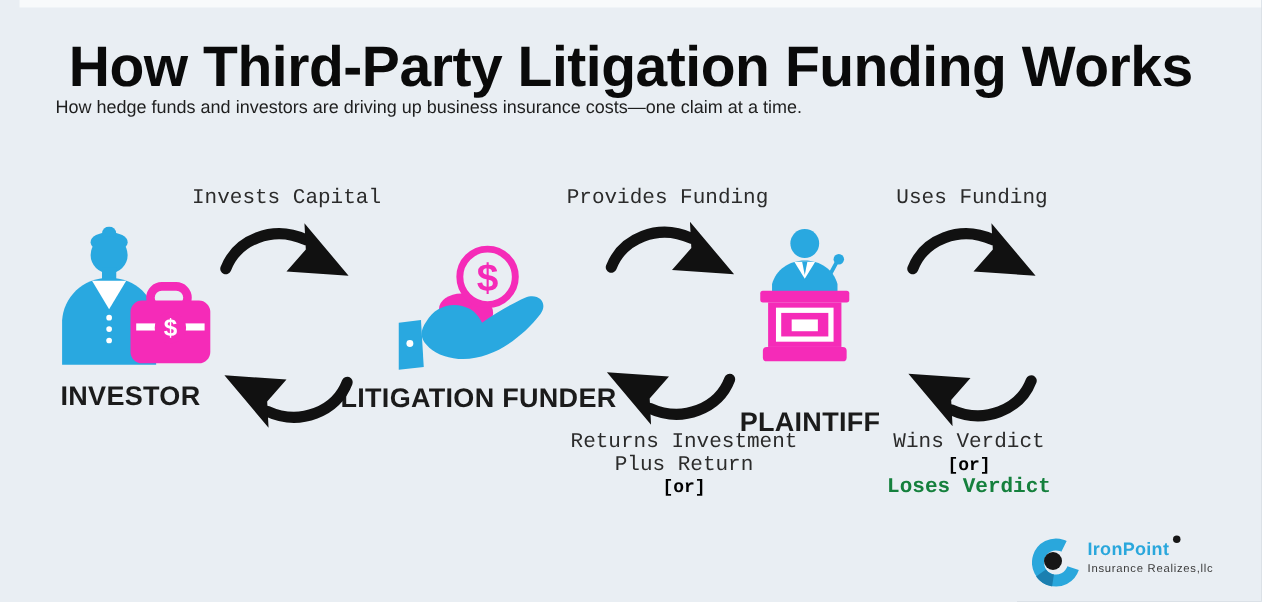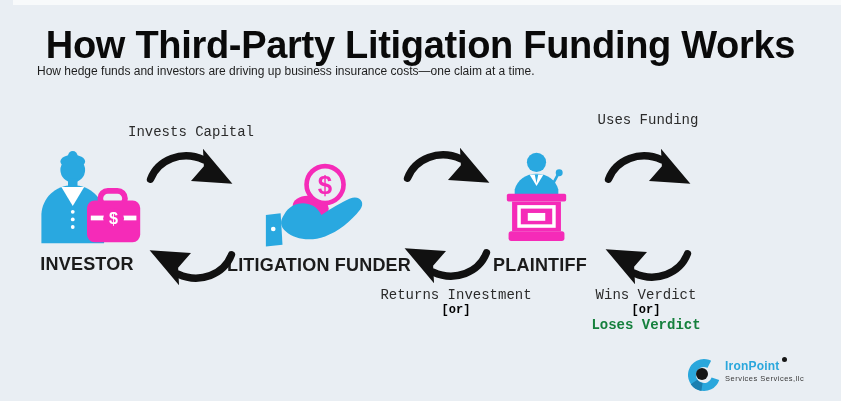--- a/index.html
+++ b/index.html
@@ -75,21 +75,21 @@
       <circle cx="61" cy="51" r="9" fill="#F52BB8"></circle>
       <circle cx="66" cy="25" r="20" fill="#E9EEF3" stroke="#F52BB8" stroke-width="5"></circle>
       <text x="66" y="35" font-size="28" font-weight="bold" fill="#F52BB8" text-anchor="middle" font-family="Liberation Sans, sans-serif">$</text>
       <path d="M22,57 C28,46 42,42 53,48 C57,50 60,54 62,58 C72,51 84,44 93,40 C103,36 110,44 104,52 C94,65 80,76 66,81 C50,87 33,84 24,76 C17,70 17,64 22,57 Z" fill="#29A8E0"></path>
       <path d="M2,58 L18,56 L20,90 L2,92 Z" fill="#29A8E0"></path>
       <circle cx="10" cy="73" r="2.5" fill="#ffffff"></circle>
     </svg>
     <div class="label">LITIGATION FUNDER</div>
   </div>
 
-  <div class="entity" style="left:465px;top:151px;width:150px;">
+  <div class="entity" style="left:465px;top:151px;width:150px;gap:16px;">
     <svg width="78" height="96" viewBox="0 0 88 110">
       <circle cx="40" cy="13" r="11" fill="#29A8E0"></circle>
       <circle cx="66" cy="25" r="4" fill="#29A8E0"></circle>
       <path d="M64,28 L57,41" stroke="#29A8E0" stroke-width="3" stroke-linecap="round"></path>
       <path d="M40,26 C28,26 18,33 15,44 L15,51 L65,51 L65,44 C62,33 52,26 40,26 Z" fill="#29A8E0"></path>
       <polygon points="32,27 40,40 48,27" fill="#ffffff"></polygon>
       <polygon points="38,27 40,37 42,27" fill="#29A8E0"></polygon>
       <rect x="6" y="49" width="68" height="9" rx="2" fill="#F52BB8"></rect>
       <rect x="12" y="58" width="56" height="34" fill="#F52BB8"></rect>
       <rect x="20" y="64" width="40" height="22" fill="none" stroke="#ffffff" stroke-width="4"></rect>
@@ -103,34 +103,36 @@
   <div class="flow-label" style="left:111px;top:124px;width:160px;">Invests Capital</div>
   <svg class="arrow" style="left:145px;top:146px;" width="92" height="48" viewBox="0 0 100 52">
     <path d="M6,36 C14,15 40,4 64,15" stroke="#111111" stroke-width="8" fill="none" stroke-linecap="round"></path>
     <polygon points="63,3 95,41 50,38 64,22" fill="#111111"></polygon>
   </svg>
   <svg class="arrow back" style="left:145px;top:240px;" width="92" height="48" viewBox="0 0 100 52">
     <path d="M6,36 C14,15 40,4 64,15" stroke="#111111" stroke-width="8" fill="none" stroke-linecap="round"></path>
     <polygon points="63,3 95,41 50,38 64,22" fill="#111111"></polygon>
   </svg>
 
+  <div class="flow-label" style="left:360px;top:124px;width:170px;">Provides Funding</div>
   <svg class="arrow" style="left:402px;top:145px;" width="92" height="48" viewBox="0 0 100 52">
     <path d="M6,36 C14,15 40,4 64,15" stroke="#111111" stroke-width="8" fill="none" stroke-linecap="round"></path>
     <polygon points="63,3 95,41 50,38 64,22" fill="#111111"></polygon>
   </svg>
   <svg class="arrow back" style="left:400px;top:238px;" width="92" height="48" viewBox="0 0 100 52">
     <path d="M6,36 C14,15 40,4 64,15" stroke="#111111" stroke-width="8" fill="none" stroke-linecap="round"></path>
     <polygon points="63,3 95,41 50,38 64,22" fill="#111111"></polygon>
   </svg>
   <div class="flow-label" style="left:371px;top:288px;width:170px;">
     <div class="line">Returns Investment</div>
+    <div class="line">Plus Return</div>
     <div class="or">[or]</div>
   </div>
 
-  <div class="flow-label" style="left:563px;top:112px;width:170px;">Uses Funding</div>
+  <div class="flow-label" style="left:563px;top:124px;width:170px;">Uses Funding</div>
   <svg class="arrow" style="left:603px;top:146px;" width="92" height="48" viewBox="0 0 100 52">
     <path d="M6,36 C14,15 40,4 64,15" stroke="#111111" stroke-width="8" fill="none" stroke-linecap="round"></path>
     <polygon points="63,3 95,41 50,38 64,22" fill="#111111"></polygon>
   </svg>
   <svg class="arrow back" style="left:601px;top:239px;" width="92" height="48" viewBox="0 0 100 52">
     <path d="M6,36 C14,15 40,4 64,15" stroke="#111111" stroke-width="8" fill="none" stroke-linecap="round"></path>
     <polygon points="63,3 95,41 50,38 64,22" fill="#111111"></polygon>
   </svg>
   <div class="flow-label" style="left:561px;top:288px;width:170px;">
     <div class="line">Wins Verdict</div>
@@ -139,16 +141,16 @@
   </div>
 
   <div class="logo">
     <svg width="34" height="36" viewBox="0 0 34 36">
       <circle cx="16" cy="19" r="12" fill="none" stroke="#2AA7DC" stroke-width="8" stroke-dasharray="58 18" transform="rotate(18 16 19)"></circle>
       <path d="M6,26 A12,12 0 0 0 14,31" fill="none" stroke="#1B7FB0" stroke-width="8"></path>
       <circle cx="14" cy="18" r="6" fill="#161616"></circle>
     </svg>
     <div class="logo-text">
       <div class="logo-name">IronPoint</div>
-      <div class="logo-tagline">Services Services,llc</div>
+      <div class="logo-tagline">Insurance Realizes,llc</div>
     </div>
   </div>
 </div>
 
 </body></html>

